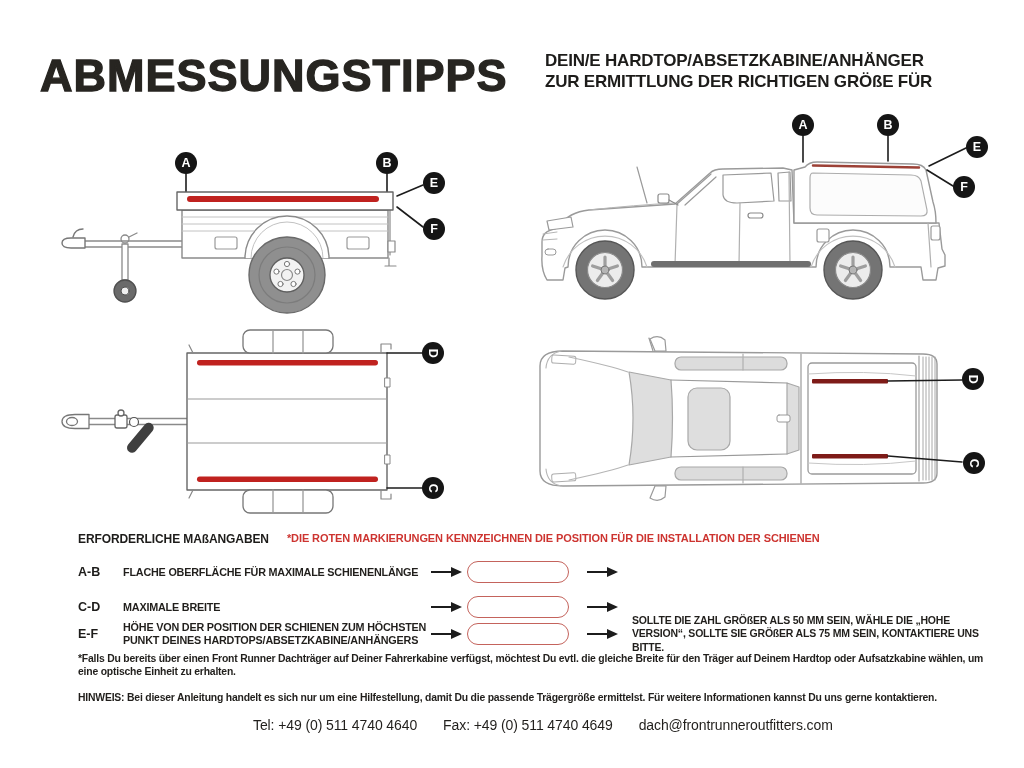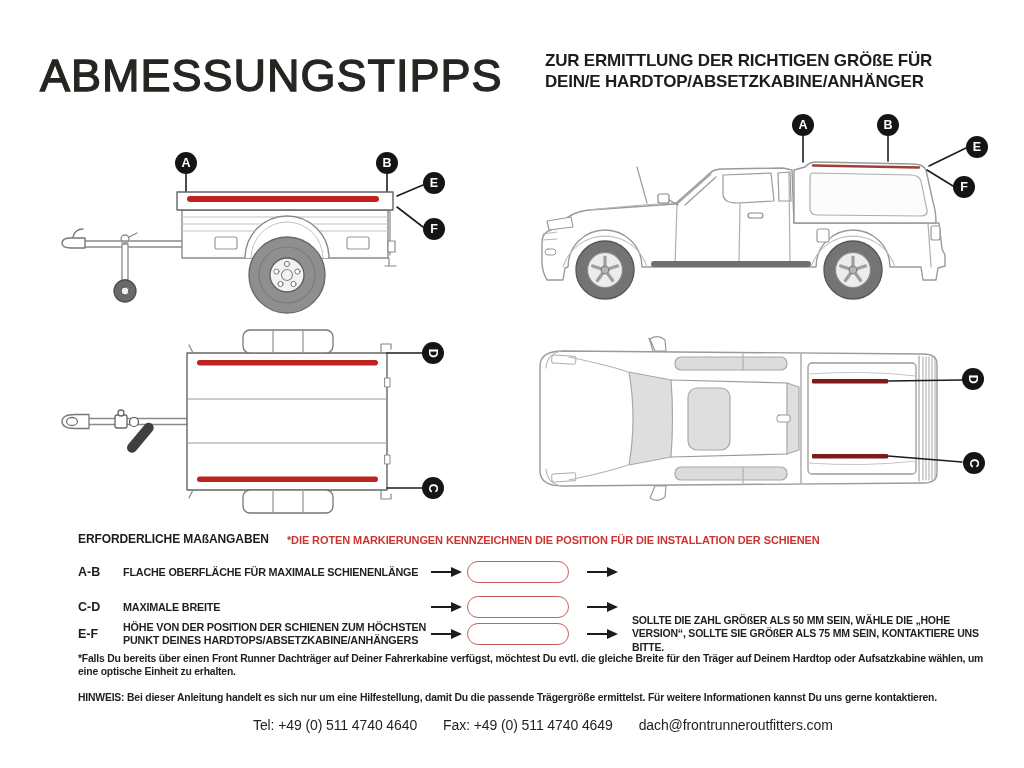--- a/index.html
+++ b/index.html
@@ -3,39 +3,39 @@
 <meta charset="utf-8">
 <style>
   html,body{margin:0;padding:0;}
   body{
     width:1024px;height:768px;background:#ffffff;position:relative;overflow:hidden;
     font-family:"Liberation Sans", sans-serif;color:#211f1c;
   }
   .abs{position:absolute;}
   
   .title{
-    left:40px;top:50px;font-size:45px;font-weight:normal;letter-spacing:1px;
+    left:40px;top:50px;font-size:45px;font-weight:bold;letter-spacing:1px;
     color:#272521;-webkit-text-stroke:1.3px #272521;white-space:nowrap;
   }
   .subtitle{
     left:545px;top:50px;width:445px;font-size:17px;line-height:21px;font-weight:bold;
     letter-spacing:-0.2px;color:#1d1c1a;
   }
   
   svg{display:block;}
   .lineart{stroke-linejoin:round;stroke-linecap:round;}
   
   .badge{
     position:absolute;width:22px;height:22px;border-radius:50%;background:#151515;
     color:#ffffff;display:flex;align-items:center;justify-content:center;
     font-size:12.5px;font-weight:bold;line-height:1;
   }
   .badge.rot span{transform:rotate(90deg);display:block;}
   
-  .reqrow{left:78px;top:532px;display:flex;align-items:flex-end;gap:18px;white-space:nowrap;}
+  .reqrow{left:78px;top:532px;display:flex;align-items:flex-start;gap:18px;white-space:nowrap;}
   .reqrow .h{font-size:12px;font-weight:bold;letter-spacing:-0.1px;color:#1d1c1a;}
   .reqrow .note{font-size:11px;font-weight:bold;letter-spacing:-0.1px;color:#cd3430;}
   
   .mrow{left:78px;width:912px;display:flex;align-items:center;}
   .mrow .key{width:45px;font-size:12.5px;font-weight:bold;color:#1d1c1a;flex:none;}
   .mrow .desc{width:308px;font-size:10.8px;line-height:13px;font-weight:bold;letter-spacing:-0.2px;flex:none;padding-right:4px;box-sizing:border-box;}
   .arrow{width:36px;display:flex;align-items:center;flex:none;}
   .arrow .shaft{width:20px;height:2.6px;background:#1c1c1c;}
   .arrow .head{width:0;height:0;border-left:11px solid #1c1c1c;border-top:5.5px solid transparent;border-bottom:5.5px solid transparent;}
   .pill{
@@ -48,22 +48,22 @@
   .fn1{left:78px;top:652px;width:906px;font-size:10.4px;line-height:13px;font-weight:bold;letter-spacing:-0.2px;}
   .fn2{left:78px;top:691px;width:906px;font-size:10.4px;line-height:13px;font-weight:bold;letter-spacing:-0.2px;}
   .footer{left:253px;top:717px;display:flex;gap:26px;font-size:14px;font-weight:normal;letter-spacing:-0.1px;white-space:nowrap;}
   .footer a{color:#211f1c;text-decoration:none;}
 </style>
 </head>
 <body>
 
 <div class="abs title">ABMESSUNGSTIPPS</div>
 <div class="abs subtitle">
+  <div>DEIN/E HARDTOP/ABSETZKABINE/ANHÄNGER</div>
   <div>ZUR ERMITTLUNG DER RICHTIGEN GRÖßE FÜR</div>
-  <div>DEIN/E HARDTOP/ABSETZKABINE/ANHÄNGER</div>
 </div>
 
 <svg class="abs lineart" style="left:55px;top:145px" width="420" height="175" viewBox="0 0 420 175">
   <g stroke="#8a8a8a" stroke-width="1.4" fill="none">
     <path d="M127 96 L30 96 M127 102 L30 102"></path>
     <path d="M30 93 L16 93 Q7 93 7 98 Q7 103 16 103 L30 103 Z" fill="#fff" stroke="#777"></path>
     <path d="M18 92 Q20 84 28 84" stroke="#777"></path>
   </g>
   <g>
     <rect x="67" y="99" width="6" height="36" fill="#fff" stroke="#8a8a8a" stroke-width="1.3"></rect>

